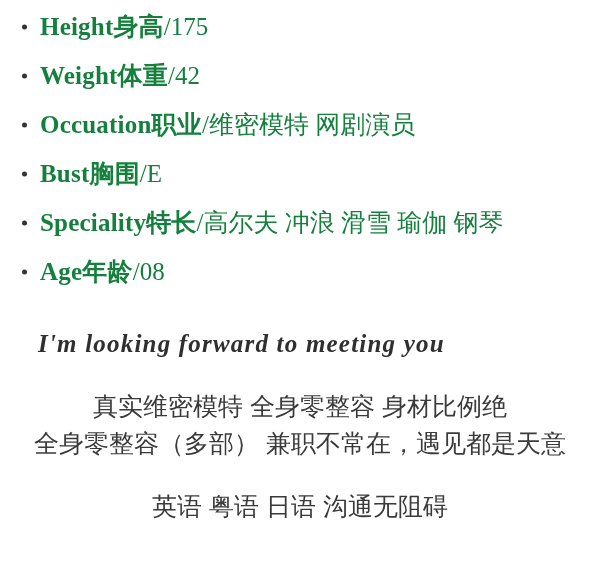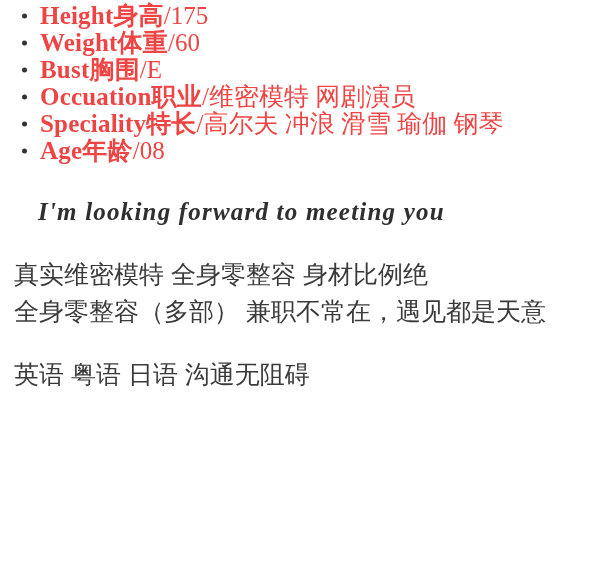--- a/index.html
+++ b/index.html
@@ -24,22 +24,22 @@
   ul.bullets {
     list-style: none;
     margin: 0;
     padding: 0;
     padding-top: 2px;
   }
   ul.bullets li {
     position: relative;
     padding-left: 26px;
     font-size: 25px;
-    line-height: 26px;
-    color: #ef4444;
+    line-height: 48px;
+    color: #15803d;
     white-space: nowrap;
   }
   ul.bullets li .dot {
     position: absolute;
     left: 8px;
     top: 50%;
     transform: translateY(-50%);
     width: 5px;
     height: 5px;
     border-radius: 50%;
@@ -70,47 +70,48 @@
   .para.second {
     margin-top: 26px;
   }
   .para p {
     margin: 0;
     font-size: 25px;
     line-height: 37px;
     color: #3a3a3a;
     white-space: nowrap;
     font-family: "Liberation Sans", "DejaVu Sans", sans-serif;
+    text-align: center;
   }
   .cn {
     font-family: "Liberation Sans", "DejaVu Sans", sans-serif;
     font-weight: bold;
   }
 </style>
 </head>
 <body>
 
 <div class="page">
 
   <ul class="bullets">
     <li>
       <span class="dot"></span>
       <span class="lbl">Height</span><span class="lbl cn">身高</span><span class="val">/</span><span class="val">175</span>
     </li>
     <li>
       <span class="dot"></span>
-      <span class="lbl">Weight</span><span class="lbl cn">体重</span><span class="val">/</span><span class="val">60</span>
+      <span class="lbl">Weight</span><span class="lbl cn">体重</span><span class="val">/</span><span class="val">42</span>
+    </li>
+    <li>
+      <span class="dot"></span>
+      <span class="lbl">Occuation</span><span class="lbl cn">职业</span><span class="val">/</span><span class="val">维密模特 网剧演员</span>
     </li>
     <li>
       <span class="dot"></span>
       <span class="lbl">Bust</span><span class="lbl cn">胸围</span><span class="val">/</span><span class="val">E</span>
-    </li>
-    <li>
-      <span class="dot"></span>
-      <span class="lbl">Occuation</span><span class="lbl cn">职业</span><span class="val">/</span><span class="val">维密模特 网剧演员</span>
     </li>
     <li>
       <span class="dot"></span>
       <span class="lbl">Speciality</span><span class="lbl cn">特长</span><span class="val">/</span><span class="val">高尔夫 冲浪 滑雪 瑜伽 钢琴</span>
     </li>
     <li>
       <span class="dot"></span>
       <span class="lbl">Age</span><span class="lbl cn">年龄</span><span class="val">/</span><span class="val">08</span>
     </li>
   </ul>

